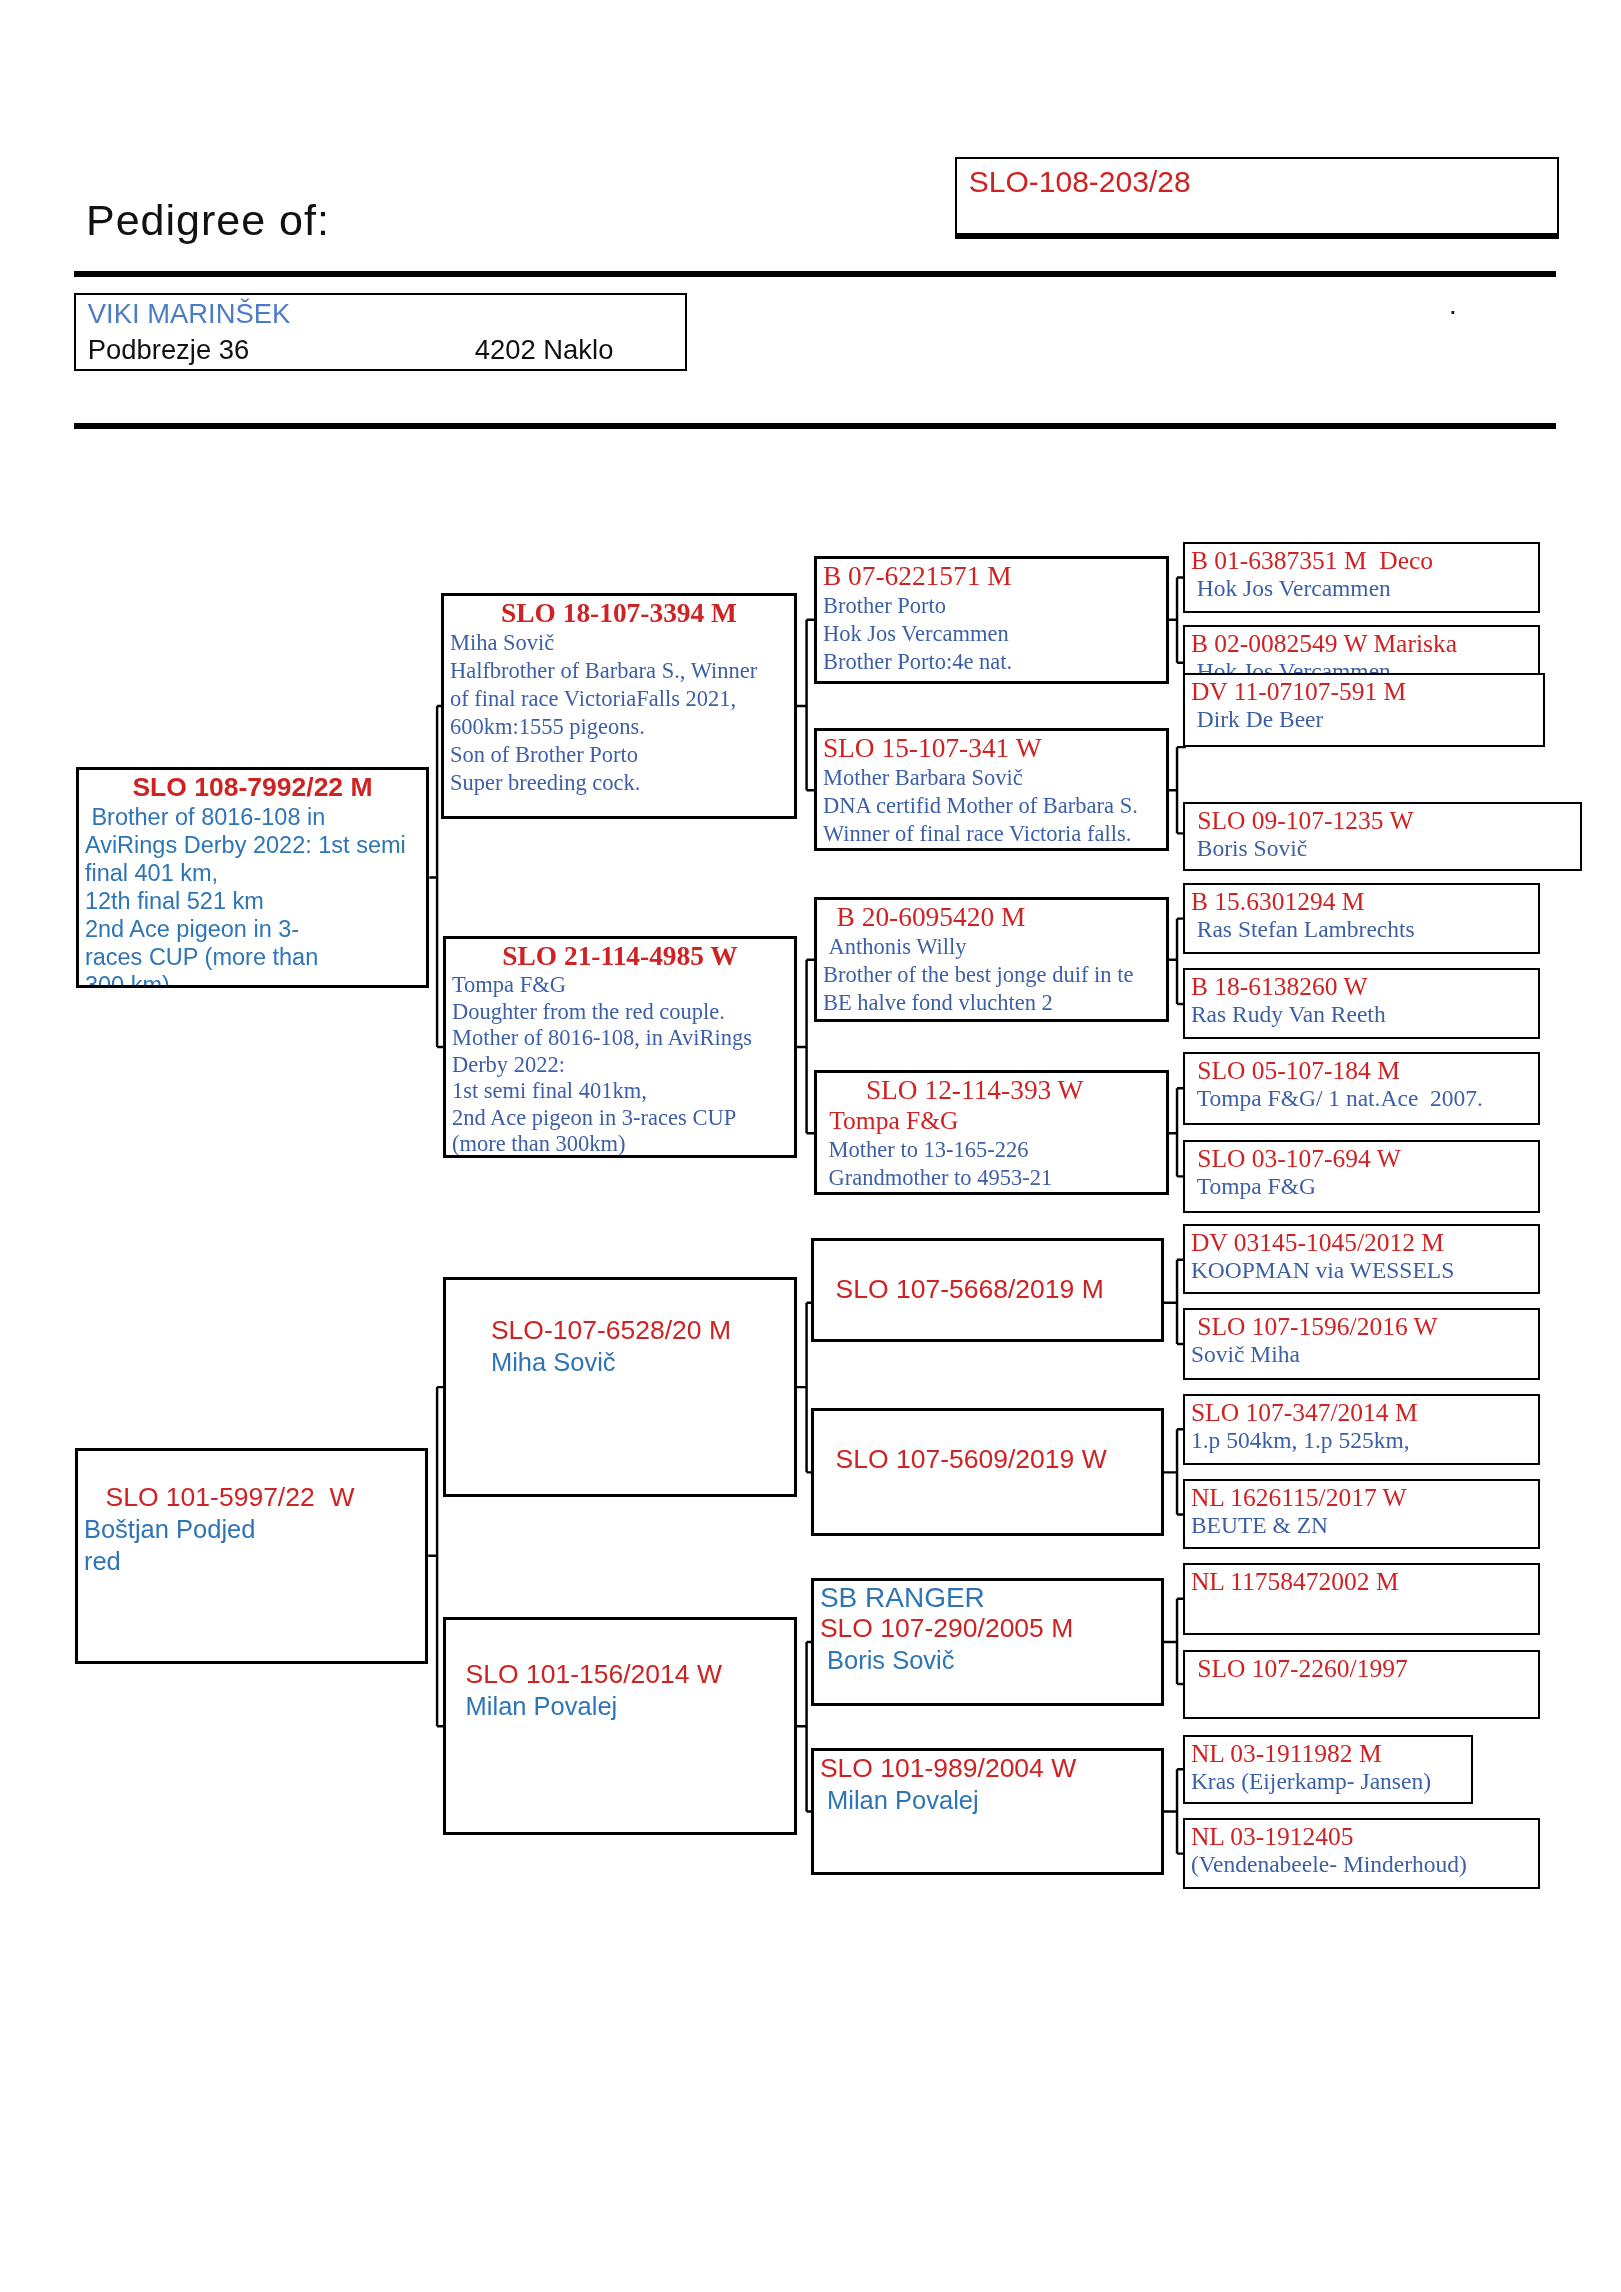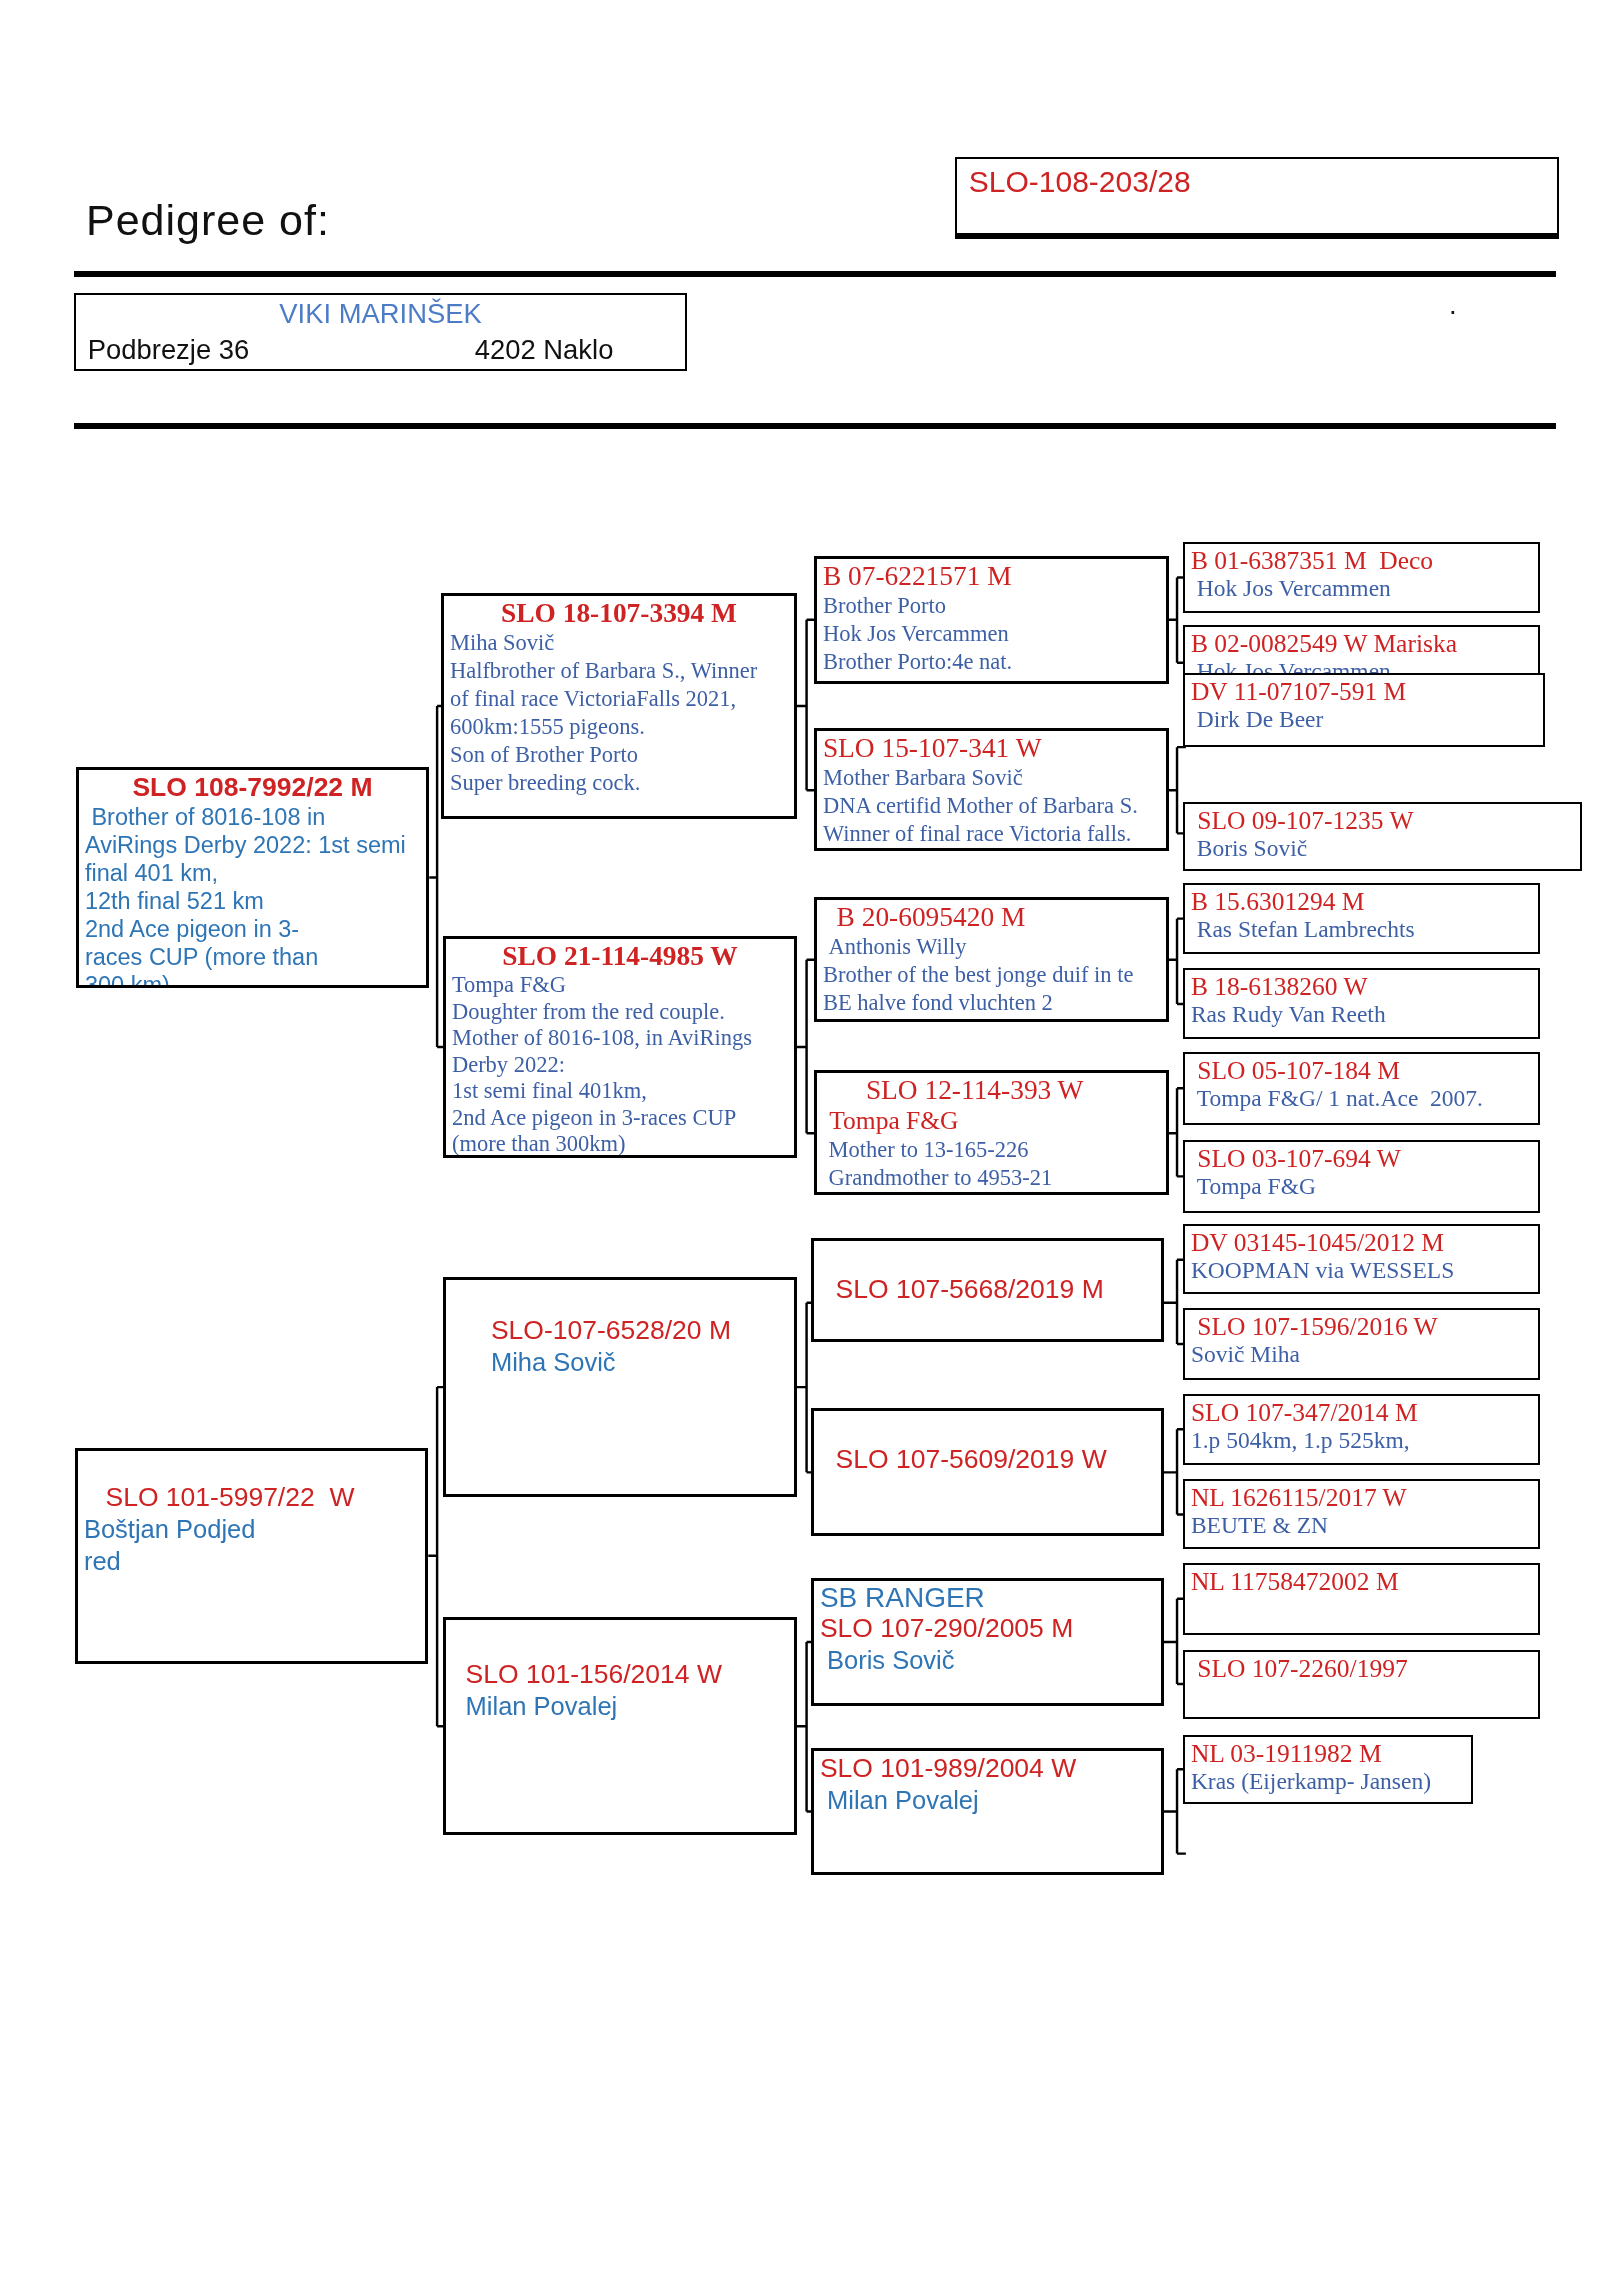--- a/index.html
+++ b/index.html
@@ -28,21 +28,21 @@
     font-size:30px;color:#cf2222;
   }
   .rule{
     left:74px;width:1482px;height:5.9px;background:#000;
   }
   .owner-box{
     left:74px;top:293px;width:613px;height:78px;
     border:2.9px solid #000;box-sizing:border-box;
     padding:2.9px 11.8px;
   }
-  .owner-name{font-size:27.4px;color:#4d7cc7;text-align:center;}
+  .owner-name{font-size:27.4px;color:#4d7cc7;}
   .owner-row{position:relative;font-size:27.4px;color:#111;margin-top:3.9px;}
   .owner-city{position:absolute;left:387px;top:0;}
   .stray-dot{left:1449px;top:289px;font-size:27.4px;color:#111;}
 
   
   .pbox{
     position:absolute;
     background:#fff;
     border:3.9px solid #000;
     box-sizing:border-box;
@@ -257,15 +257,19 @@
     <div class="body"></div>
   </div>
   <div class="pbox serif g4" style="left:1183px;top:1650px;width:357px;height:69px">
     <div class="ring"> SLO 107-2260/1997</div>
     <div class="body"></div>
   </div>
   <div class="pbox serif g4" style="left:1183px;top:1735px;width:290px;height:69px">
     <div class="ring">NL 03-1911982 M</div>
     <div class="body">Kras (Eijerkamp- Jansen)</div>
   </div>
+  <div class="pbox serif g4" style="left:1183px;top:1818px;width:357px;height:71px">
+    <div class="ring">NL 03-1912405</div>
+    <div class="body">(Vendenabeele- Minderhoud)</div>
+  </div>
 
 </div>
 
 
 </body></html>

